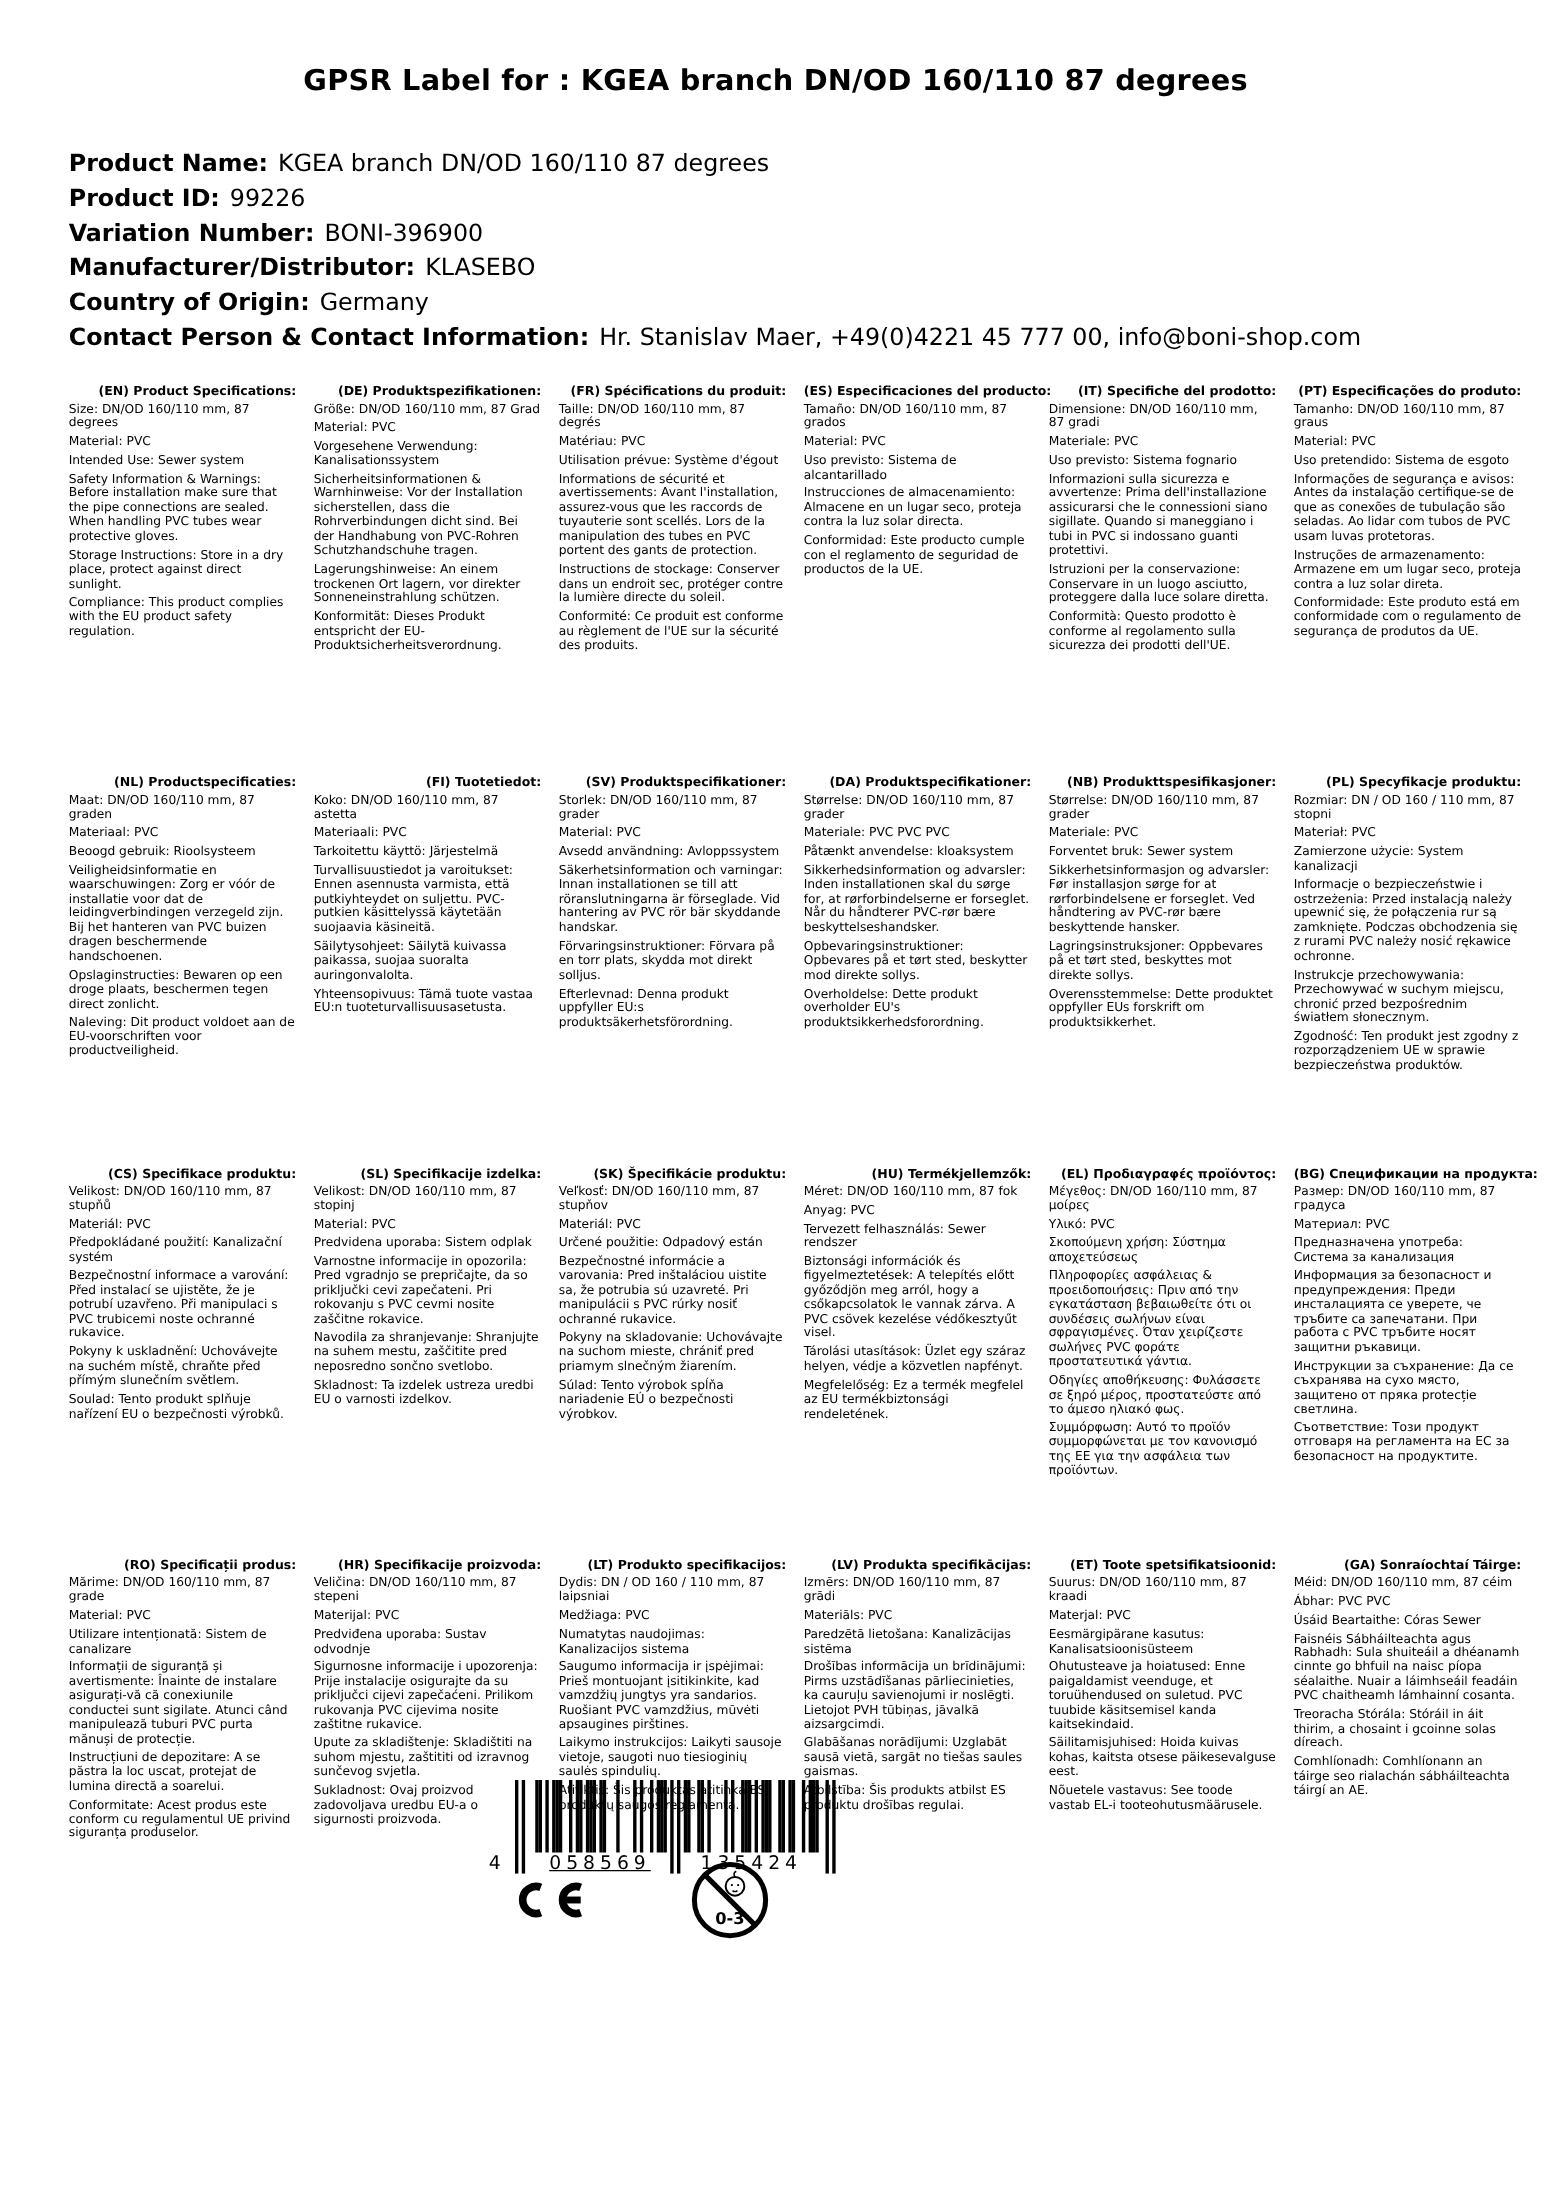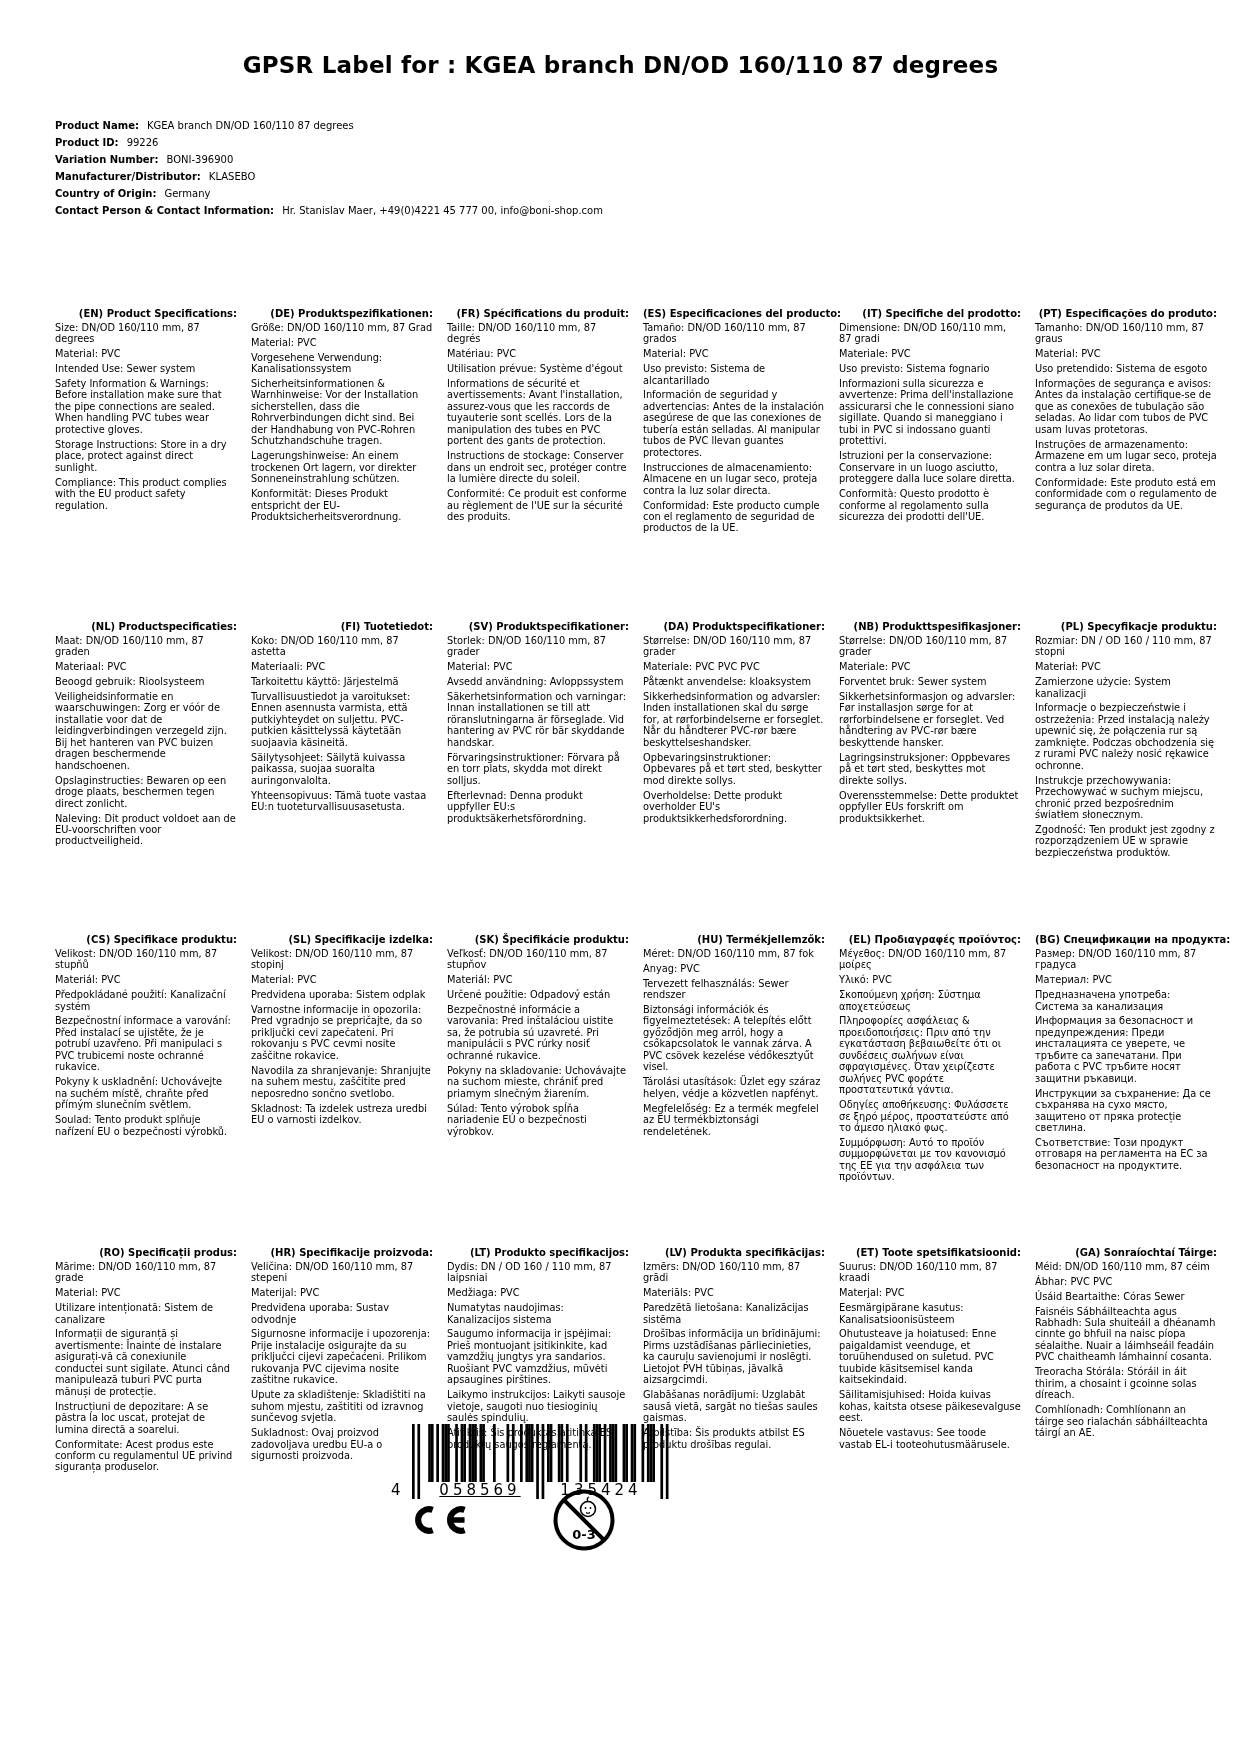--- a/index.html
+++ b/index.html
@@ -10,21 +10,21 @@
     font-family:"DejaVu Sans","Liberation Sans",sans-serif;
     color:#000;
   }
   .page { position:relative; width:1241px; height:1702px; background:#fff; overflow:hidden; }
 
   .title {
     position:absolute; top:52px; left:0; width:100%;
     text-align:center; font-size:23px; font-weight:bold; letter-spacing:0.2px;
   }
 
-  .product-info { position:absolute; top:120px; left:55px; font-size:10px; line-height:1.2; }
+  .product-info { position:absolute; top:120px; left:55px; font-size:19px; line-height:1.2; }
   .pi-row { margin-bottom:5px; white-space:nowrap; }
   .pi-label { font-weight:bold; margin-right:8px; }
   .pi-value { font-weight:normal; }
 
   .spec-grid {
     position:absolute; left:55px; top:308px;
     display:grid;
     grid-template-columns:repeat(6,196px);
     grid-auto-rows:313px;
   }
@@ -84,21 +84,20 @@
         <p class="spec-par">Utilisation prévue: Système d'égout</p>
         <p class="spec-par">Informations de sécurité et avertissements: Avant l'installation, assurez-vous que les raccords de tuyauterie sont scellés. Lors de la manipulation des tubes en PVC portent des gants de protection.</p>
         <p class="spec-par">Instructions de stockage: Conserver dans un endroit sec, protéger contre la lumière directe du soleil.</p>
         <p class="spec-par">Conformité: Ce produit est conforme au règlement de l'UE sur la sécurité des produits.</p>
       </div>
       <div class="spec-block">
         <div class="spec-heading">(ES) Especificaciones del producto:</div>
         <p class="spec-par">Tamaño: DN/OD 160/110 mm, 87 grados</p>
         <p class="spec-par">Material: PVC</p>
         <p class="spec-par">Uso previsto: Sistema de alcantarillado</p>
-        <p class="spec-par">Información de seguridad y advertencias: Antes de la instalación asegúrese de que las conexiones de tubería están selladas. Al manipular tubos de PVC llevan guantes protectores.</p>
         <p class="spec-par">Instrucciones de almacenamiento: Almacene en un lugar seco, proteja contra la luz solar directa.</p>
         <p class="spec-par">Conformidad: Este producto cumple con el reglamento de seguridad de productos de la UE.</p>
       </div>
       <div class="spec-block">
         <div class="spec-heading">(IT) Specifiche del prodotto:</div>
         <p class="spec-par">Dimensione: DN/OD 160/110 mm, 87 gradi</p>
         <p class="spec-par">Materiale: PVC</p>
         <p class="spec-par">Uso previsto: Sistema fognario</p>
         <p class="spec-par">Informazioni sulla sicurezza e avvertenze: Prima dell'installazione assicurarsi che le connessioni siano sigillate. Quando si maneggiano i tubi in PVC si indossano guanti protettivi.</p>
         <p class="spec-par">Istruzioni per la conservazione: Conservare in un luogo asciutto, proteggere dalla luce solare diretta.</p>

